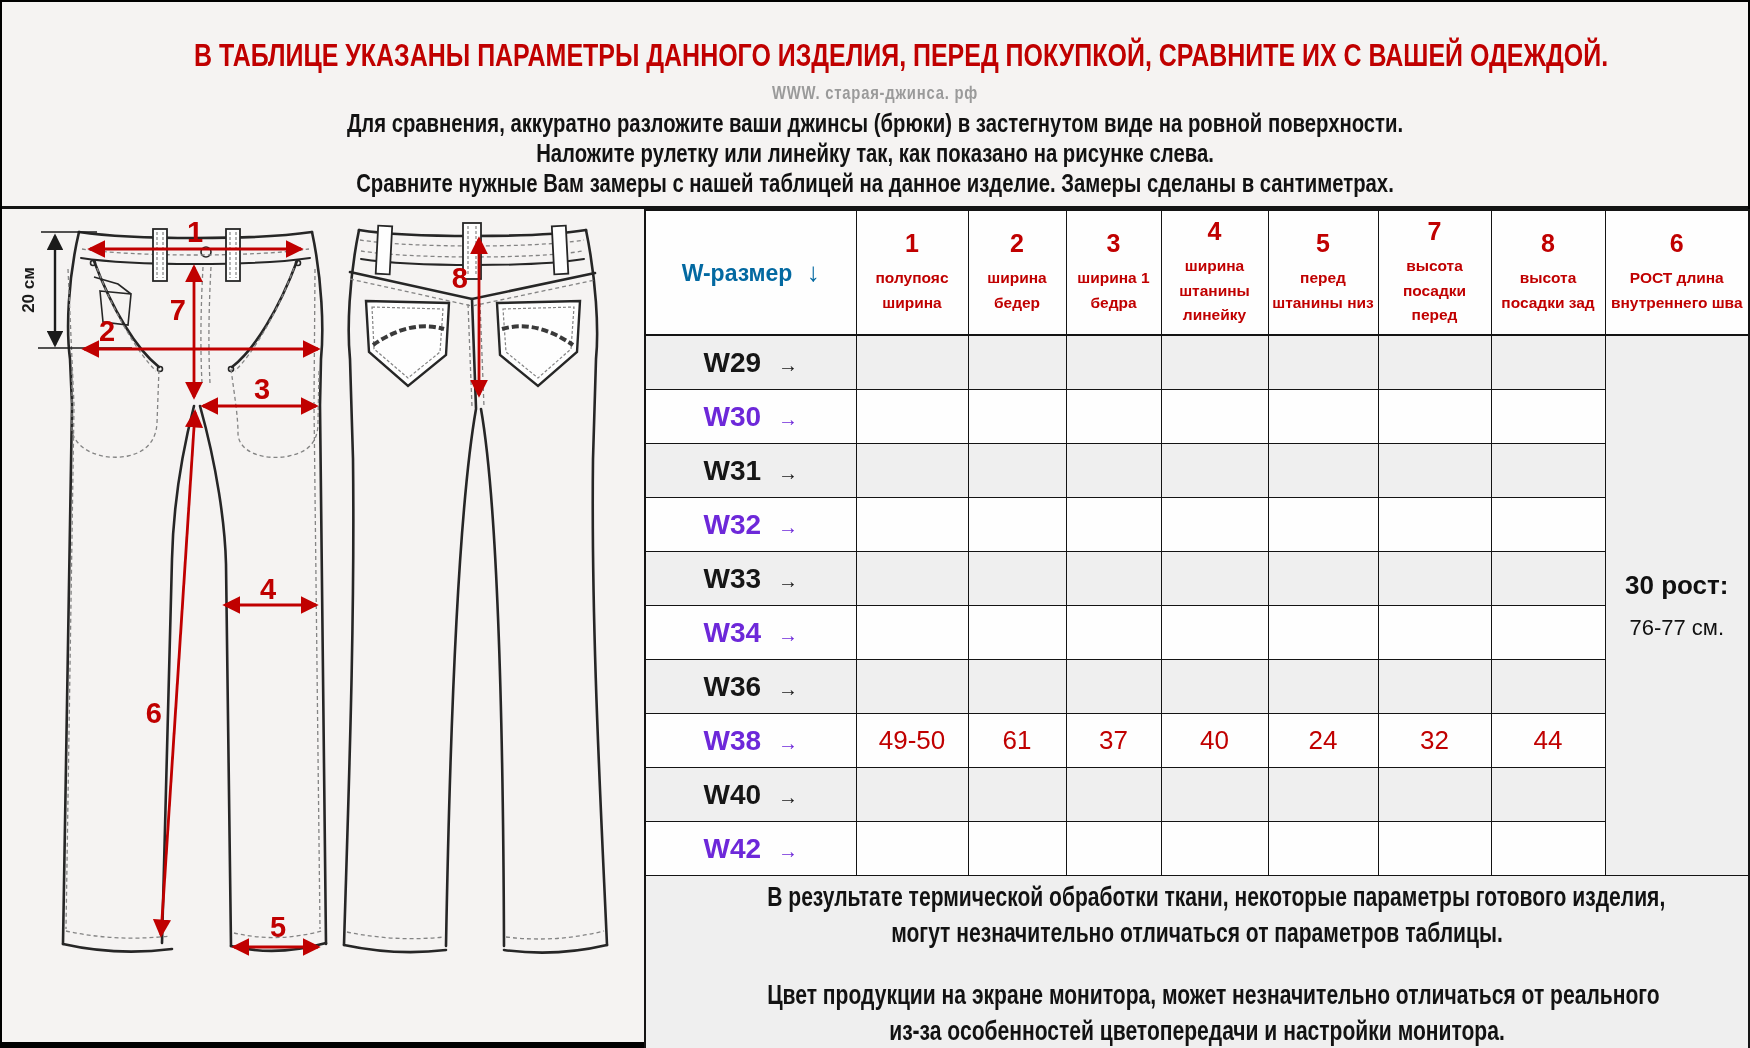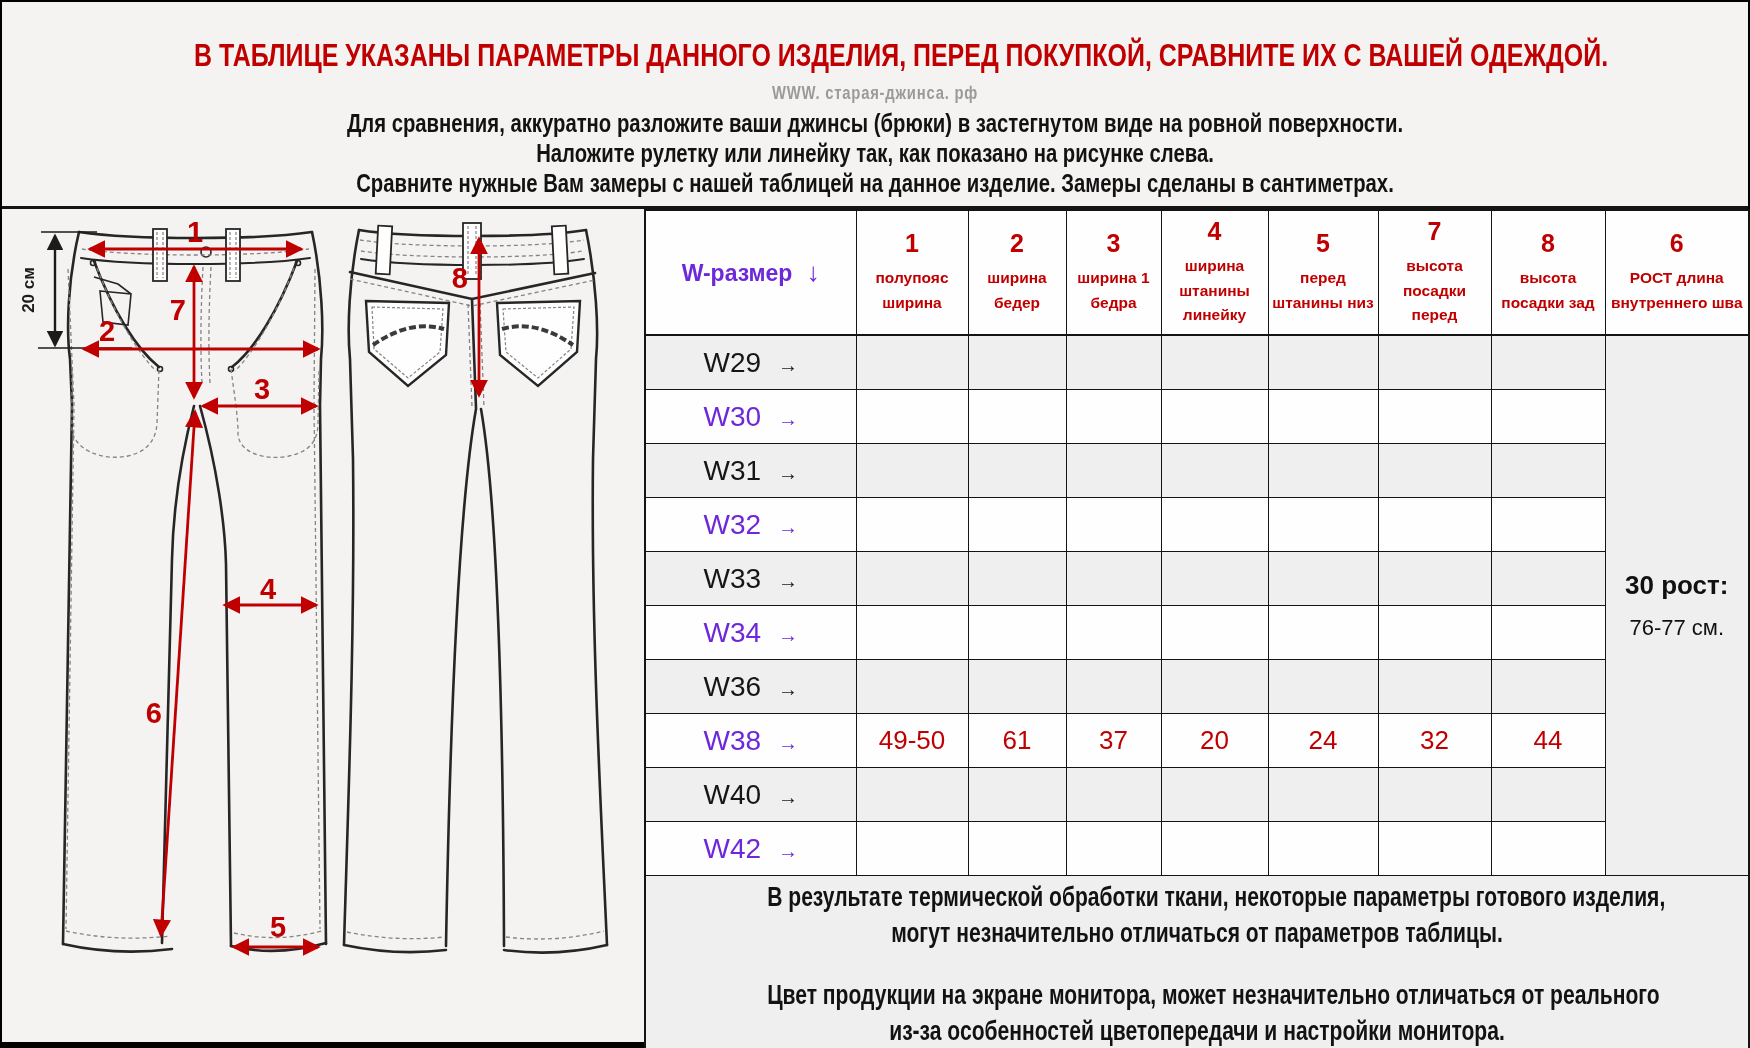--- a/index.html
+++ b/index.html
@@ -20,27 +20,27 @@
   .diagram svg{display:block;}
   .mlabel{font-family:"Liberation Sans",sans-serif;font-weight:bold;font-size:29px;fill:#c00000;}
   .ruler-label{font-family:"Liberation Sans",sans-serif;font-weight:bold;font-size:17px;fill:#1b1b1b;}
 
   
   .size-table{position:absolute;left:642px;top:207px;width:1106px;border-collapse:collapse;
               table-layout:fixed;background:#fefefe;}
   .size-table td,.size-table th{border:1px solid #141414;padding:0;text-align:center;vertical-align:middle;overflow:visible;}
   .size-table{border:2px solid #141414;}
   #header-row th{height:123px;background:#fefefe;border-bottom:2px solid #141414;}
-  .size-head{font-size:23px;font-weight:bold;color:#6d28d9;}
+  .size-head{font-size:23px;font-weight:bold;color:#0369a1;}
   .size-head .darr{font-weight:normal;font-size:26px;margin-left:8px;}
   .col-num{font-size:25px;font-weight:bold;color:#c00000;margin-bottom:8px;}
   .col-label{font-size:15.5px;font-weight:bold;color:#c00000;line-height:1.6;padding:0 3px;}
   tr.data-row td{height:53px;background:#fefefe;}
   tr.data-row.alt td{background:#efefef;}
-  .sz{font-size:28px;font-weight:normal;color:#161616;}
+  .sz{font-size:28px;font-weight:bold;color:#161616;}
   .arr{font-size:20px;font-weight:bold;color:#161616;margin-left:17px;}
   tr.red .sz,tr.red .arr{color:#6d28d9;}
   .val{font-size:26px;color:#c00000;}
   td.rost{background:#efefef !important;}
   .rost .l1{font-size:26px;font-weight:bold;color:#111;margin-bottom:14px;}
   .rost .l2{font-size:22px;color:#111;}
   .note-cell{height:176px;background:#efefef;}
   .note-line{display:block;white-space:nowrap;text-align:center;font-size:27px;font-weight:bold;
              color:#121212;line-height:36px;transform:scaleX(0.78);transform-origin:50% 50%;}
   .note-gap{height:26px;}
@@ -300,21 +300,21 @@
           <td class="val"></td>
           <td class="val"></td>
           <td class="val"></td>
           <td class="val"></td>
         </tr>
         <tr class="data-row red">
           <td><span class="sz">W38</span><span class="arr">→</span></td>
           <td class="val">49-50</td>
           <td class="val">61</td>
           <td class="val">37</td>
-          <td class="val">20</td>
+          <td class="val">40</td>
           <td class="val">24</td>
           <td class="val">32</td>
           <td class="val">44</td>
         </tr>
         <tr class="data-row alt">
           <td><span class="sz">W40</span><span class="arr">→</span></td>
           <td class="val"></td>
           <td class="val"></td>
           <td class="val"></td>
           <td class="val"></td>

